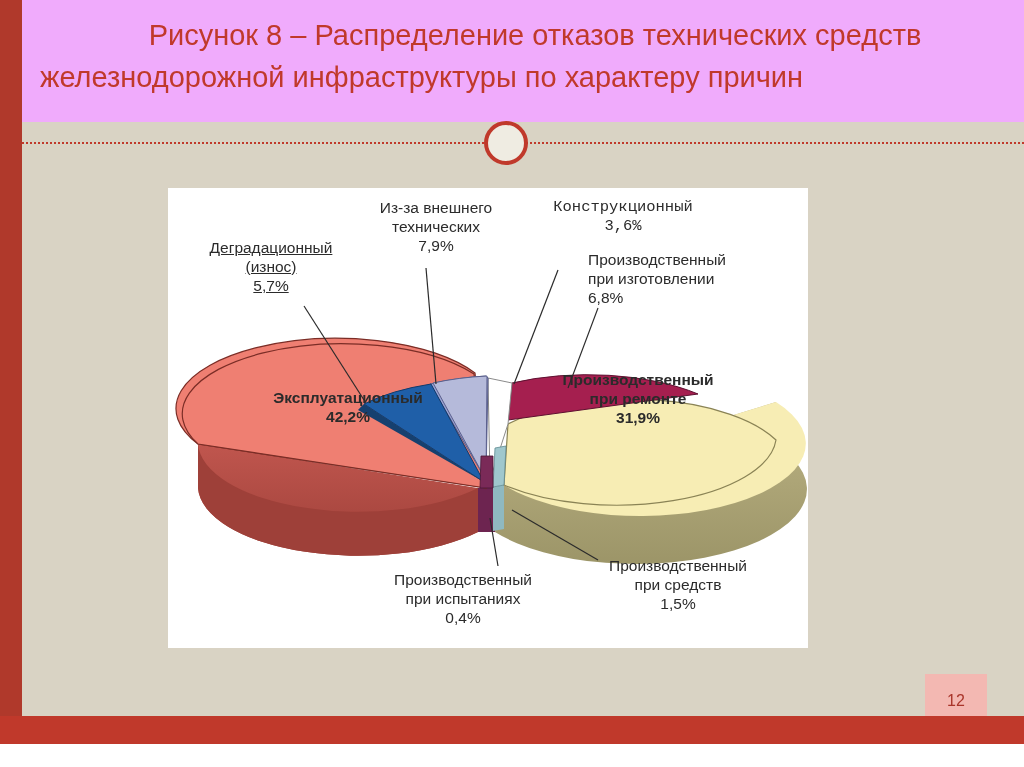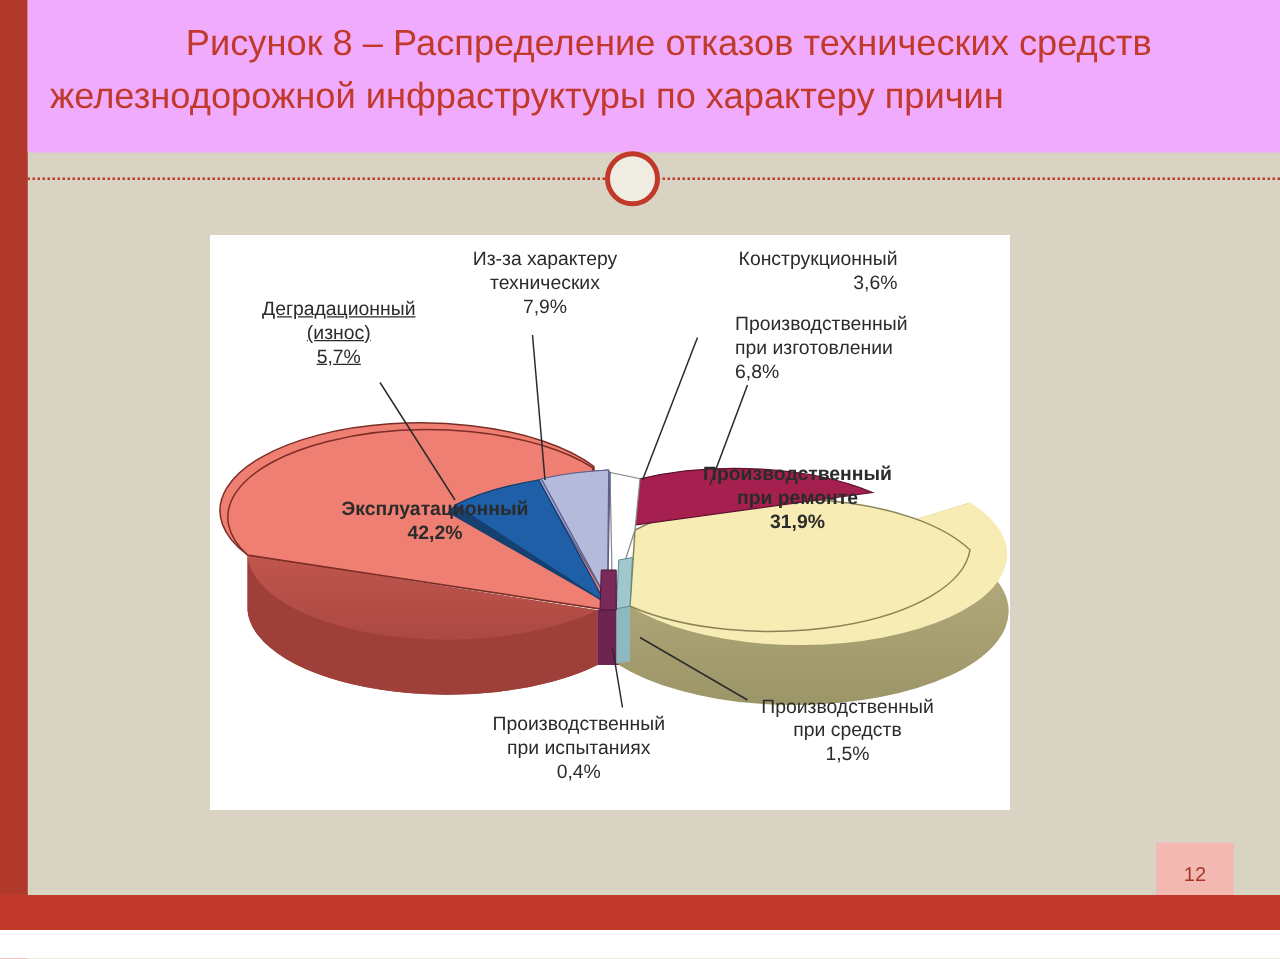--- a/index.html
+++ b/index.html
@@ -142,43 +142,43 @@
     <line x1="330" y1="378" x2="322" y2="330" stroke="#2b2b2b" stroke-width="1.2"></line>
   </svg>
 
   <div class="lbl" style="left:8px;top:50px;width:190px;text-decoration:underline;">
     <span>Деградационный</span><br>
     <span>(износ)</span><br>
     <span>5,7%</span>
   </div>
 
   <div class="lbl" style="left:178px;top:10px;width:180px;">
-    <span>Из-за характеру</span><br>
+    <span>Из-за внешнего</span><br>
     <span>технических</span><br>
     <span>7,9%</span>
   </div>
 
-  <div class="lbl" style="left:360px;top:10px;width:190px;text-align:right;">
+  <div class="lbl" style="left:360px;top:10px;width:190px;text-align:center;font-family:Liberation Mono, monospace;">
     <span>Конструкционный</span><br>
     <span>3,6%</span>
   </div>
 
   <div class="lbl" style="left:420px;top:62px;width:210px;text-align:left;">
     <span>Производственный</span><br>
     <span>при изготовлении</span><br>
     <span>6,8%</span>
   </div>
 
   <div class="lbl" style="left:370px;top:182px;width:200px;font-weight:bold;">
     <span>Производственный</span><br>
     <span>при ремонте</span><br>
     <span>31,9%</span>
   </div>
 
-  <div class="lbl" style="left:75px;top:210px;width:210px;font-weight:bold;">
+  <div class="lbl" style="left:75px;top:200px;width:210px;font-weight:bold;">
     <span>Эксплуатационный</span><br>
     <span>42,2%</span>
   </div>
 
   <div class="lbl" style="left:410px;top:368px;width:200px;">
     <span>Производственный</span><br>
     <span>при средств</span><br>
     <span>1,5%</span>
   </div>
 

